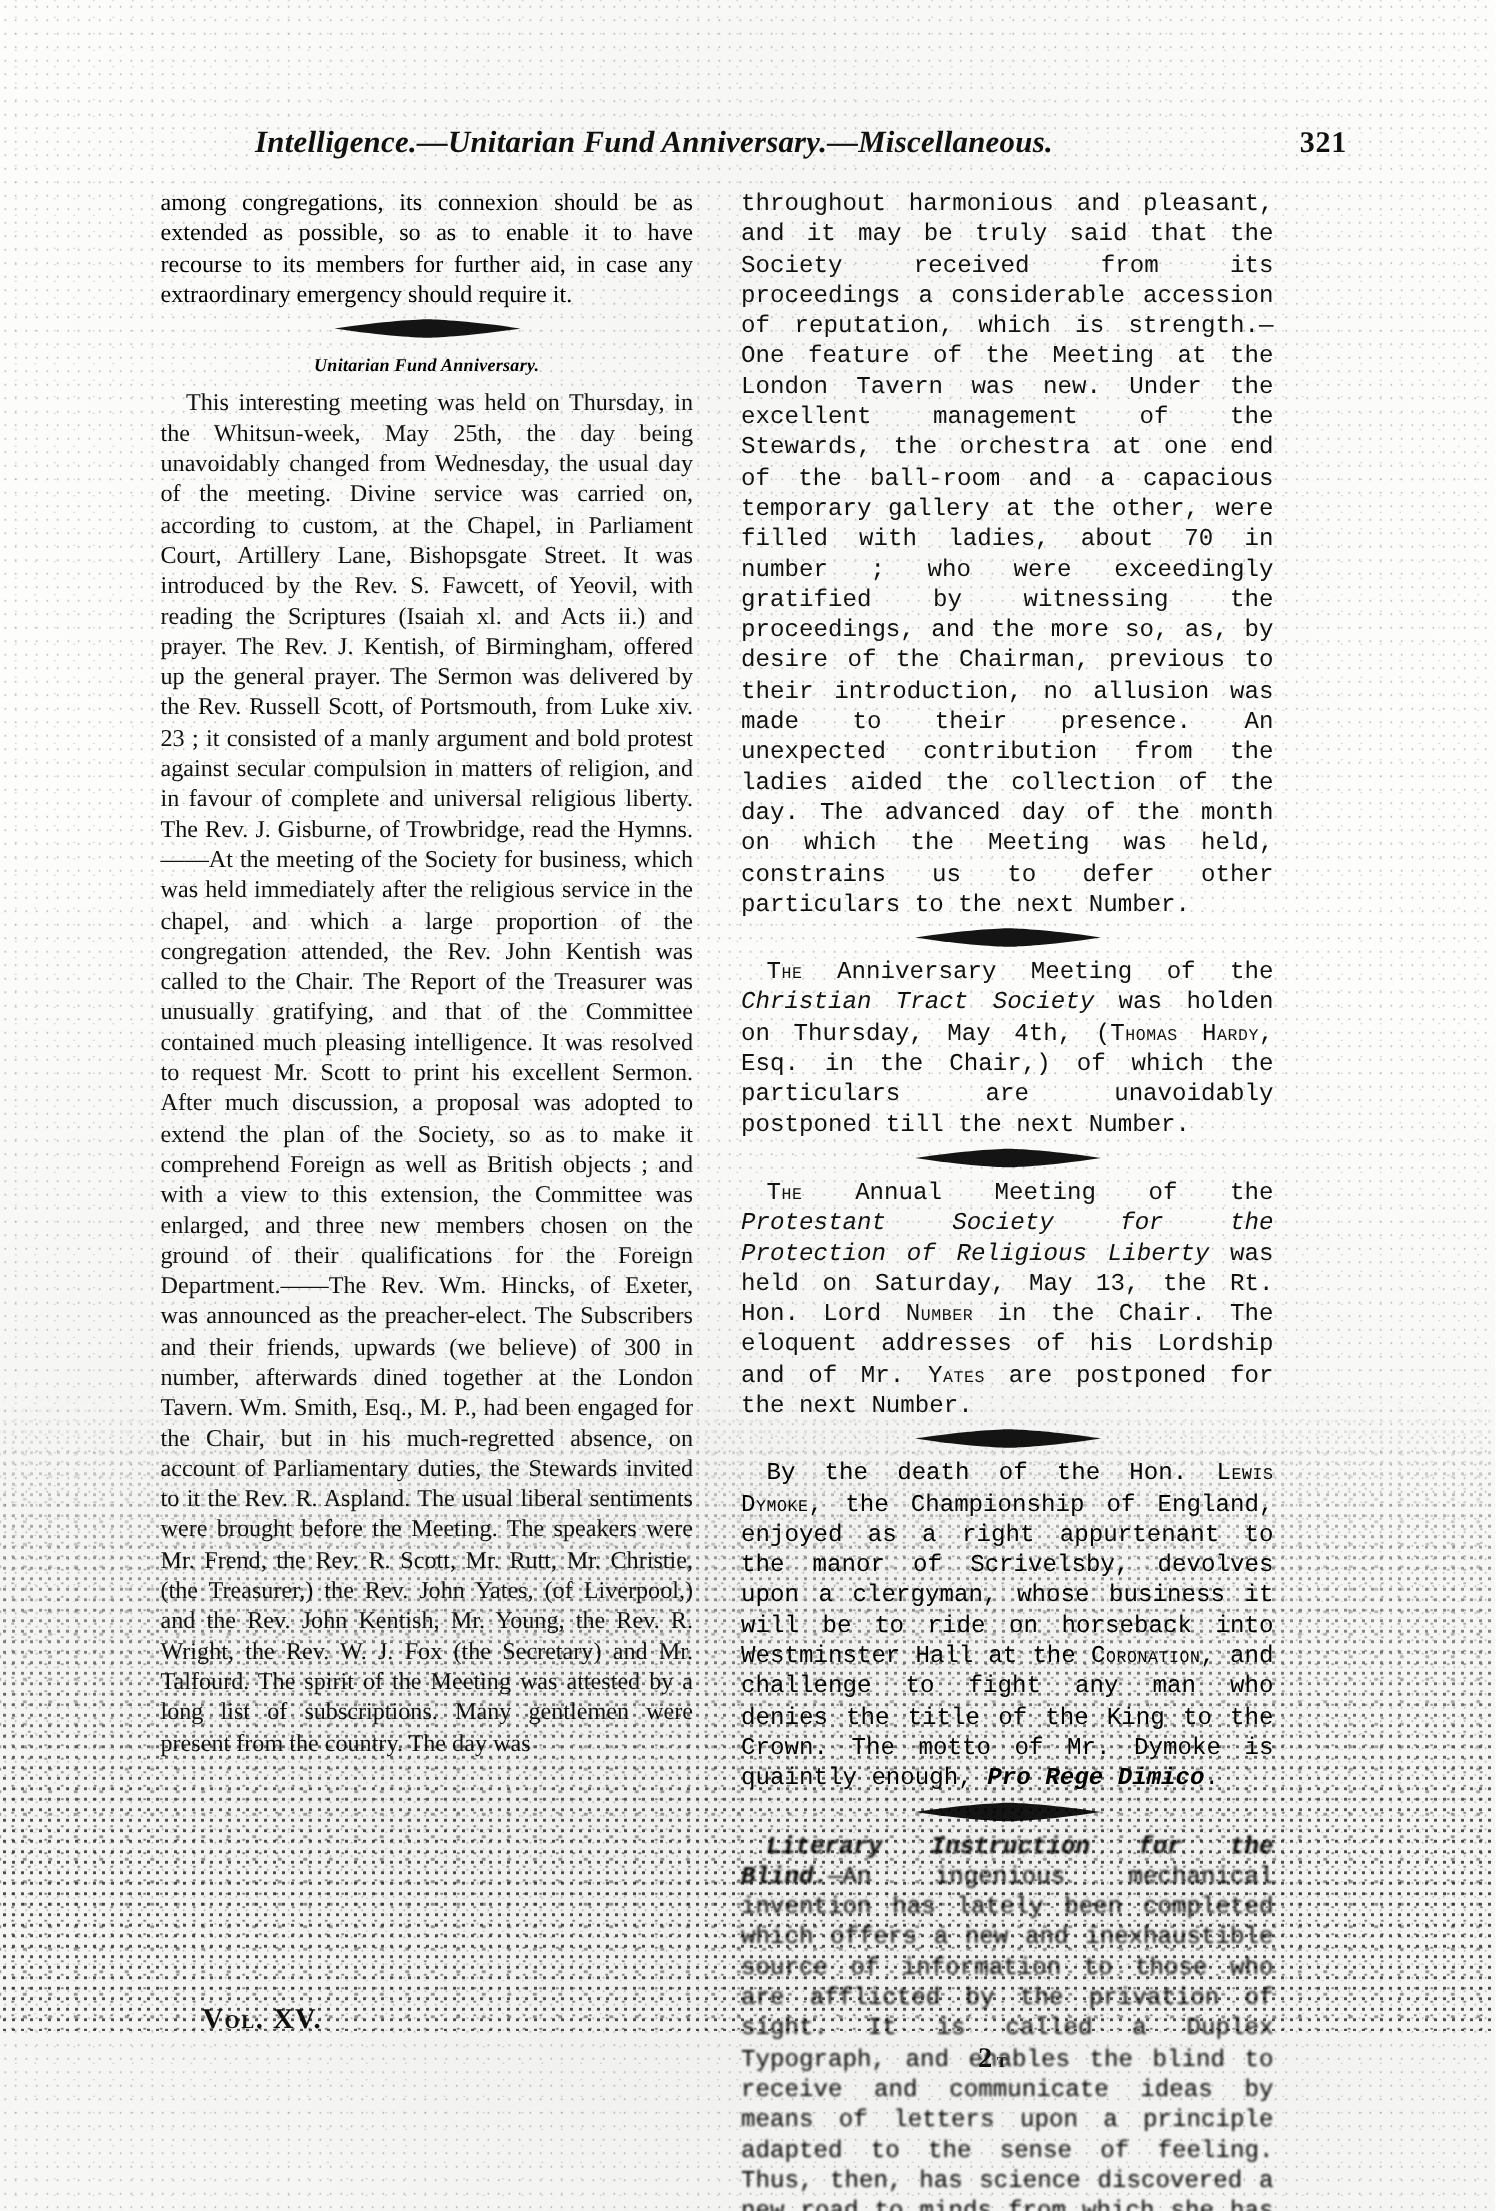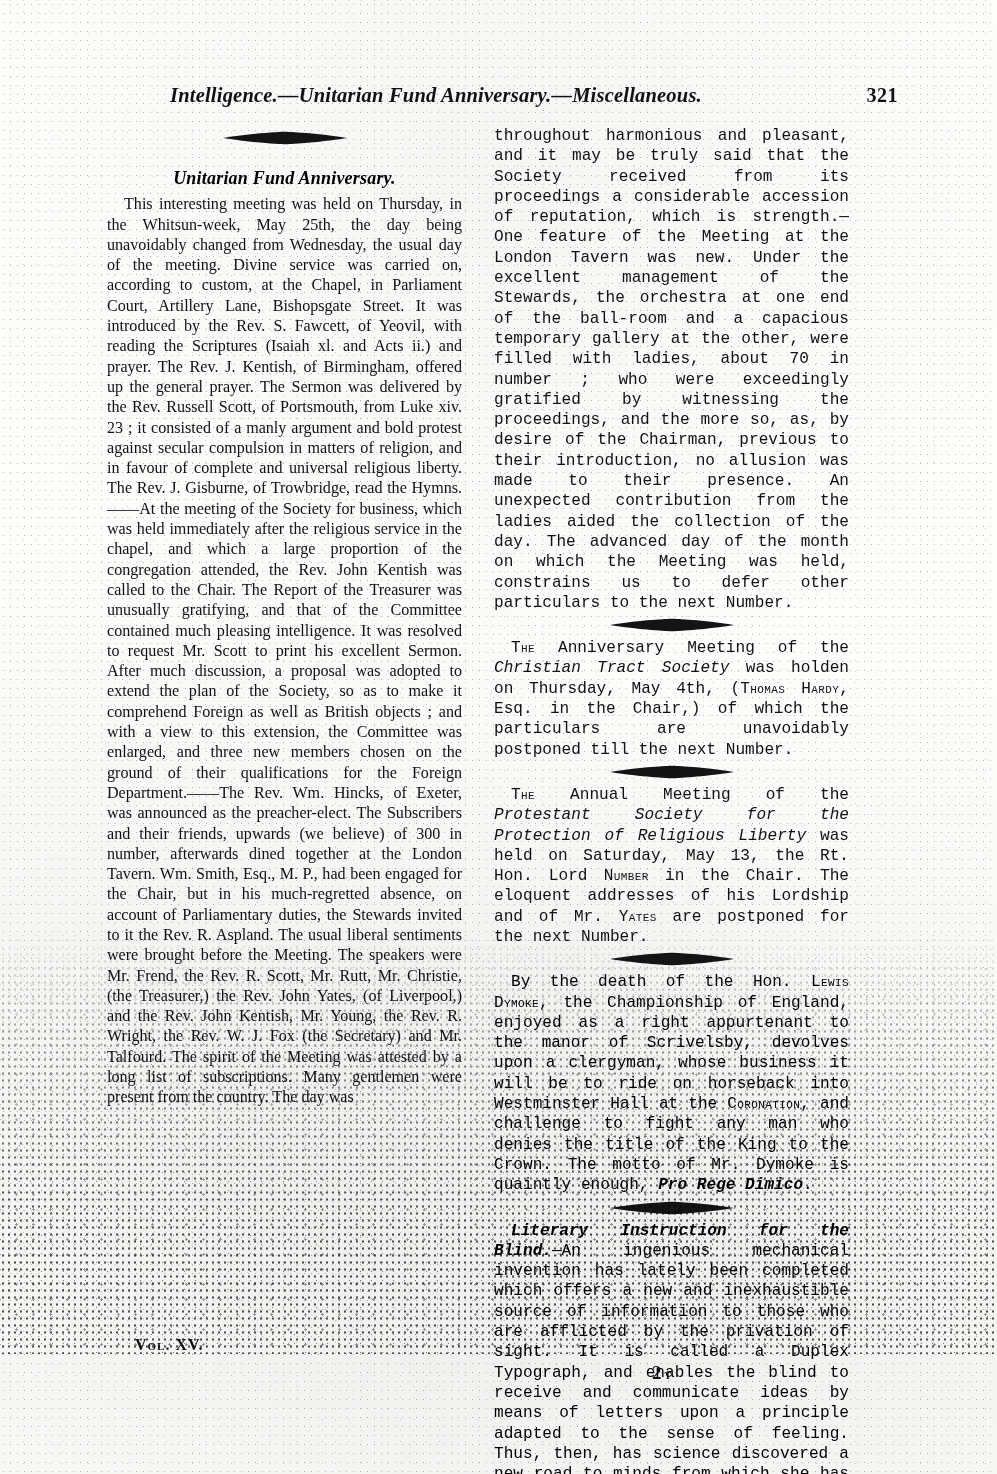--- a/index.html
+++ b/index.html
@@ -111,22 +111,22 @@
     margin: 0;
     text-indent: 17px;
   }
   p.para.noindent { text-indent: 0; }
 
   
   .sec-title {
     text-align: center;
     font-style: italic;
     font-weight: bold;
-    font-size: 18px;
-    margin: 21px 0 6px 0;
+    font-size: 12px;
+    margin: 5px 0 6px 0;
     text-indent: 0;
     letter-spacing: 0.2px;
   }
   .sec-title-caps {
     text-align: center;
     font-variant: small-caps;
     font-size: 16.5px;
     letter-spacing: 0.6px;
     margin: 5px 0 3px 0;
     text-indent: 0;
@@ -153,21 +153,21 @@
     top: 1336px;
     width: 790px;
     height: 26px;
   }
   .vol {
     position: absolute;
     left: 28px;
     top: 0;
     font-variant: small-caps;
     font-weight: bold;
-    font-size: 16px;
+    font-size: 19px;
     letter-spacing: 1px;
   }
   .sig {
     position: absolute;
     left: 545px;
     top: -2px;
     font-size: 19px;
     font-weight: bold;
     margin-top: 28px;
   }
@@ -188,20 +188,21 @@
 <div id="page">
   <div id="content">
 
     <div class="running-head">
       <div class="rh-title worn-1">Intelligence.—Unitarian Fund Anniversary.—Miscellaneous.</div>
       <div class="rh-page worn-1">321</div>
     </div>
 
     <div class="col col-left">
 
+      <p class="para noindent worn-2">among congregations, its connexion should be as extended as possible, so as to enable it to have recourse to its members for further aid, in case any extraordinary emergency should require it.</p>
 
       <div class="rule">
         <svg width="128" height="14" viewBox="0 0 128 14" aria-hidden="true">
           <path d="M2 7 C 34 2, 60 0.8, 64 0.8 C 68 0.8, 94 2, 126 7 C 94 12, 68 13.2, 64 13.2 C 60 13.2, 34 12, 2 7 Z" fill="#141414"></path>
         </svg>
       </div>
 
       <p class="sec-title worn-2">Unitarian Fund Anniversary.</p>
 
       <p class="para worn-1">This interesting meeting was held on Thursday, in the Whitsun-week, May 25th, the day being unavoidably changed from Wednesday, the usual day of the meeting. Divine service was carried on, according to custom, at the Chapel, in Parliament Court, Artillery Lane, Bishopsgate Street. It was introduced by the Rev. S. Fawcett, of Yeovil, with reading the Scriptures (Isaiah xl. and Acts ii.) and prayer. The Rev. J. Kentish, of Birmingham, offered up the general prayer. The Sermon was delivered by the Rev. Russell Scott, of Portsmouth, from Luke xiv. 23 ; it consisted of a manly argument and bold protest against secular compulsion in matters of religion, and in favour of complete and universal religious liberty. The Rev. J. Gisburne, of Trowbridge, read the Hymns.——At the meeting of the Society for business, which was held immediately after the religious service in the chapel, and which a large proportion of the congregation attended, the Rev. John Kentish was called to the Chair. The Report of the Treasurer was unusually gratifying, and that of the Committee contained much pleasing intelligence. It was resolved to request Mr. Scott to print his excellent Sermon. After much discussion, a proposal was adopted to extend the plan of the Society, so as to make it comprehend Foreign as well as British objects ; and with a view to this extension, the Committee was enlarged, and three new members chosen on the ground of their qualifications for the Foreign Department.——The Rev. Wm. Hincks, of Exeter, was announced as the preacher-elect. The Subscribers and their friends, upwards (we believe) of 300 in number, afterwards dined together at the London Tavern. Wm. Smith, Esq., M. P., had been engaged for the Chair, but in his much-regretted absence, on account of Parliamentary duties, the Stewards invited to it the Rev. R. Aspland. The usual liberal sentiments were brought before the Meeting. The speakers were Mr. Frend, the Rev. R. Scott, Mr. Rutt, Mr. Christie, (the Treasurer,) the Rev. John Yates, (of Liverpool,) and the Rev. John Kentish, Mr. Young, the Rev. R. Wright, the Rev. W. J. Fox (the Secretary) and Mr. Talfourd. The spirit of the Meeting was attested by a long list of subscriptions. Many gentlemen were present from the country. The day was</p>

